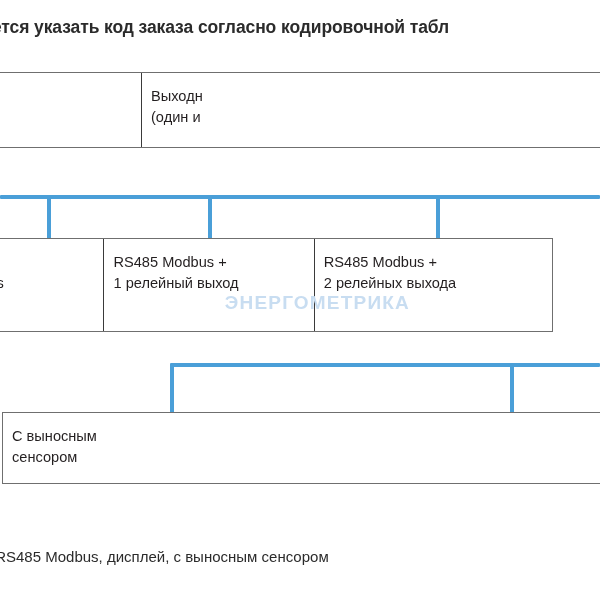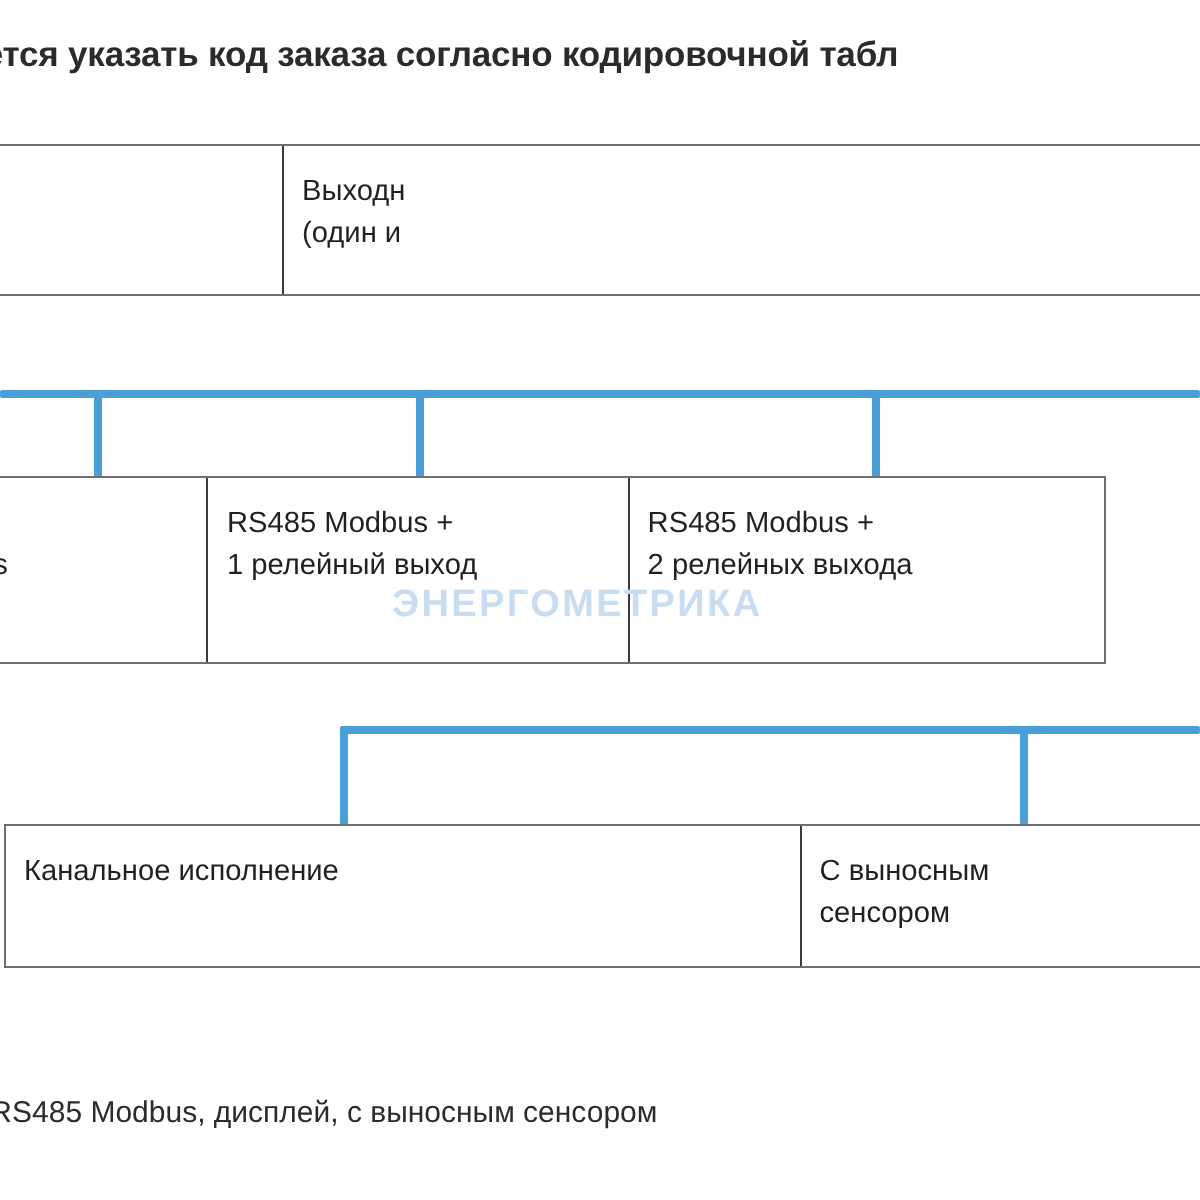--- a/index.html
+++ b/index.html
@@ -128,21 +128,21 @@
     white-space: nowrap;
     color: #2b2b2b;
   }
 
   
   .watermark {
     position: absolute;
     left: 196px;
     top: 292px;
     width: 214px;
-    text-align: left;
+    text-align: right;
     font-size: 19px;
     font-weight: bold;
     letter-spacing: 1.2px;
     color: #c8ddf1;
     z-index: 4;
     pointer-events: none;
     user-select: none;
   }
 </style>
 </head>
@@ -176,20 +176,19 @@
 
   <div class="watermark">ЭНЕРГОМЕТРИКА</div>
 
   <div class="conn" id="connector-bottom">
     <div class="hbar"></div>
     <div class="vbar v0"></div>
     <div class="vbar v1"></div>
   </div>
 
   <div class="tbl" id="table-bot">
-    <div class="cell c0">Канальное исполнение</div>
     <div class="cell c1">С выносным
 сенсором</div>
   </div>
 
   <div class="footer-line">om, RS485 Modbus, дисплей, с выносным сенсором</div>
 
 </div>
 
 </body></html>

